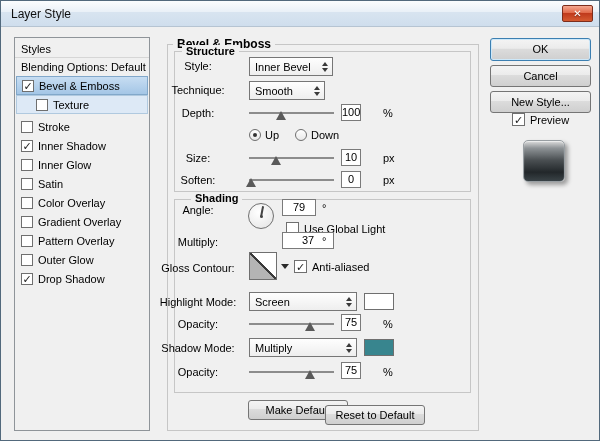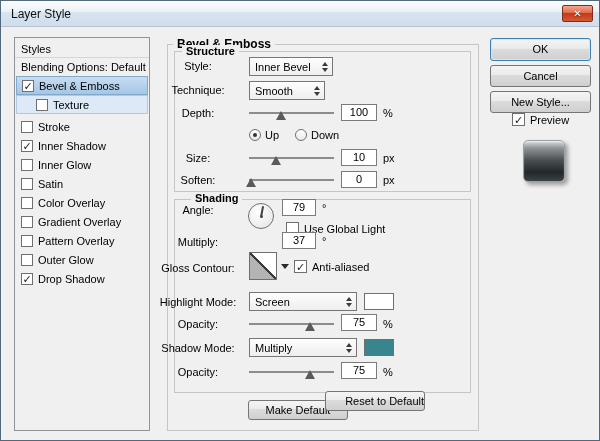--- a/index.html
+++ b/index.html
@@ -45,21 +45,21 @@
     font-size:11px; line-height:11px; text-align:center; color:#1a1a1a; flex:0 0 auto;
   }
   
   .group { position:absolute; border:1px solid #c6c6c6; }
   .legend { position:absolute; background:#f0f0f0; font-weight:bold; padding:0 4px; white-space:nowrap; }
   .legend.big { font-size:12px; }
   
   .lbl { position:absolute; width:92px; left:151px; text-align:center; white-space:nowrap; }
   .unit { position:absolute; }
   .valbox {
-    position:absolute; width:36px; height:17px; background:#fff; border:1px solid #7a7a7a;
+    position:absolute; width:20px; height:17px; background:#fff; border:1px solid #7a7a7a;
     text-align:center; line-height:15px;
   }
   .combo {
     position:absolute; height:19px; border:1px solid #767676; display:flex; align-items:center;
     padding-left:5px; background:linear-gradient(180deg,#fefefe,#eeeeee); cursor:pointer;
   }
   .combo .arrows { margin-left:auto; margin-right:4px; display:flex; flex-direction:column; align-items:center; gap:2px; }
   .tu { width:0; height:0; border-left:3px solid transparent; border-right:3px solid transparent; border-bottom:4px solid #3a3a3a; }
   .td { width:0; height:0; border-left:3px solid transparent; border-right:3px solid transparent; border-top:4px solid #3a3a3a; }
   .slider { position:absolute; height:2px; background:#8c8c8c; width:85px; }
@@ -232,21 +232,21 @@
     <span class="needle"></span>
     <span class="hub"></span>
   </div>
   <div class="valbox" style="left:281px;top:198px;width:34px;">79</div>
   <span class="unit" style="left:321px;top:201px;">°</span>
 
   <span class="cb-abs" style="left:285px;top:221px;"></span>
   <span class="unit" style="left:303px;top:222px;">Use Global Light</span>
 
   <span class="lbl" style="top:235px;">Multiply:</span>
-  <div class="valbox" style="left:281px;top:231px;width:34px;">37</div>
+  <div class="valbox" style="left:281px;top:231px;width:52px;">37</div>
   <span class="unit" style="left:321px;top:234px;">°</span>
 
   <span class="lbl" style="top:261px;">Gloss Contour:</span>
   <div id="gloss-contour-thumb"></div>
   <span id="gloss-contour-arrow"></span>
   <span class="cb-abs" style="left:293px;top:259px;">✓</span>
   <span class="unit" style="left:311px;top:260px;">Anti-aliased</span>
 
   <span class="lbl" style="top:295px;">Highlight Mode:</span>
   <div class="combo" style="left:248px;top:291px;width:108px;">
@@ -276,21 +276,21 @@
   <span class="swatch" style="left: 363px; top: 338px; background: rgb(56, 133, 142);"></span>
 
   <span class="lbl" style="top:365px;">Opacity:</span>
   <div class="slider" style="left:248px;top:370px;">
     <span class="thumb" style="left:72%;"></span>
   </div>
   <div class="valbox" style="left:340px;top:361px;">75</div>
   <span class="unit" style="left:382px;top:365px;">%</span>
 
   <div class="btn" style="left:247px;top:399px;width:100px;">Make Default</div>
-  <div class="btn" style="left:324px;top:390px;width:100px;text-align:right;">Reset to Default</div>
+  <div class="btn" style="left:324px;top:404px;width:100px;">Reset to Default</div>
 
   <div class="btn right" id="ok-btn" style="top:37px;">OK</div>
   <div class="btn right" style="top:64px;">Cancel</div>
   <div class="btn right" style="top:90px;">New Style...</div>
 
   <span class="cb-abs" style="left:511px;top:112px;">✓</span>
   <span class="unit" style="left:529px;top:113px;">Preview</span>
 
   <div id="preview-thumb"></div>
 

